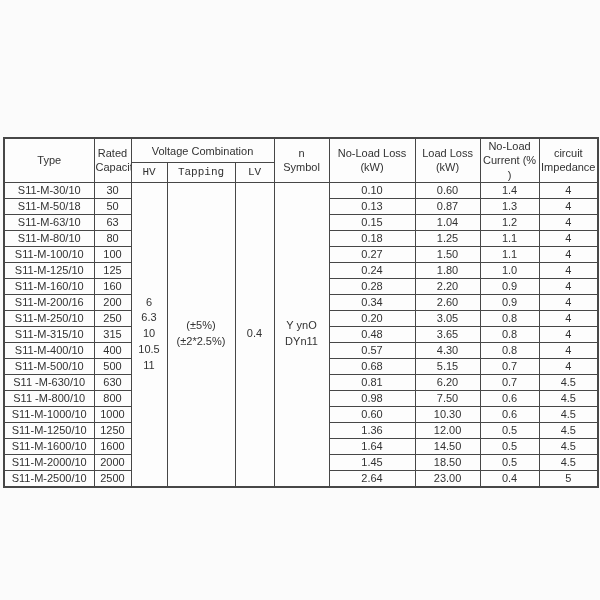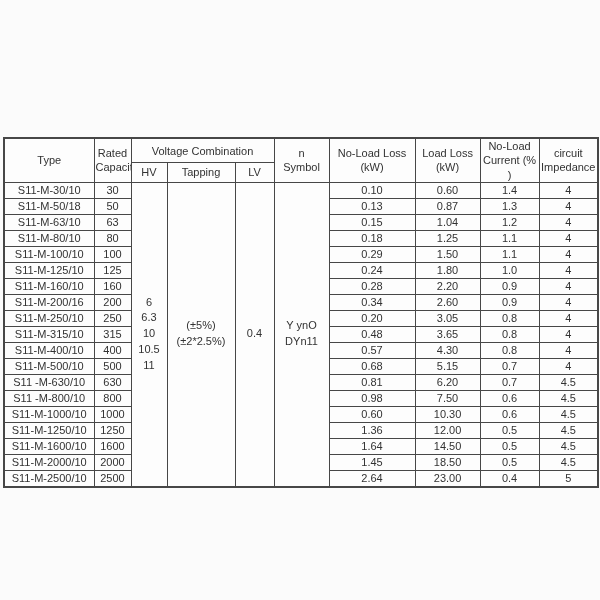--- a/index.html
+++ b/index.html
@@ -35,20 +35,21 @@
     white-space: pre-line;
     line-height: 1.3;
     font-weight: normal;
     overflow: hidden;
   }
   .spec-table thead th.h1 {
     height: 18px;
   }
   .spec-table thead th.h2 {
     height: 14px;
+    font-family: Liberation Mono, monospace;
   }
   .spec-table tbody td {
     height: 15px;
   }
   .spec-table td.merged {
     line-height: 1.45;
   }
 </style>
 </head>
 <body>
@@ -129,21 +130,21 @@
           <td>S11-M-80/10</td>
           <td>80</td>
           <td>0.18</td>
           <td>1.25</td>
           <td>1.1</td>
           <td>4</td>
         </tr>
         <tr>
           <td>S11-M-100/10</td>
           <td>100</td>
-          <td>0.29</td>
+          <td>0.27</td>
           <td>1.50</td>
           <td>1.1</td>
           <td>4</td>
         </tr>
         <tr>
           <td>S11-M-125/10</td>
           <td>125</td>
           <td>0.24</td>
           <td>1.80</td>
           <td>1.0</td>

